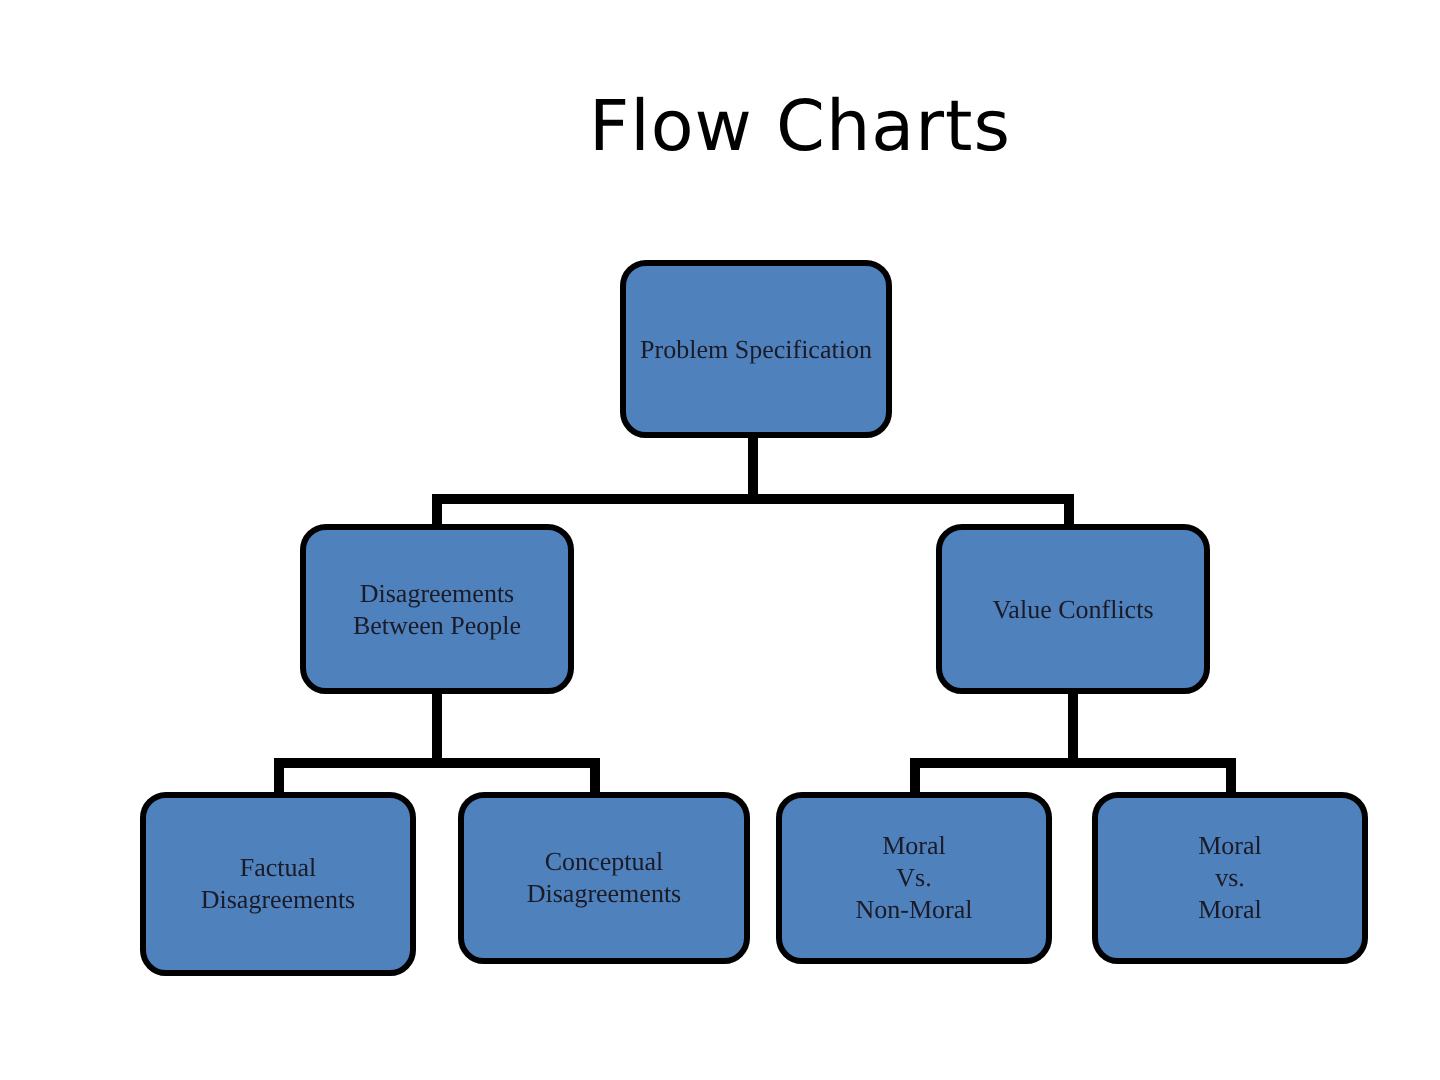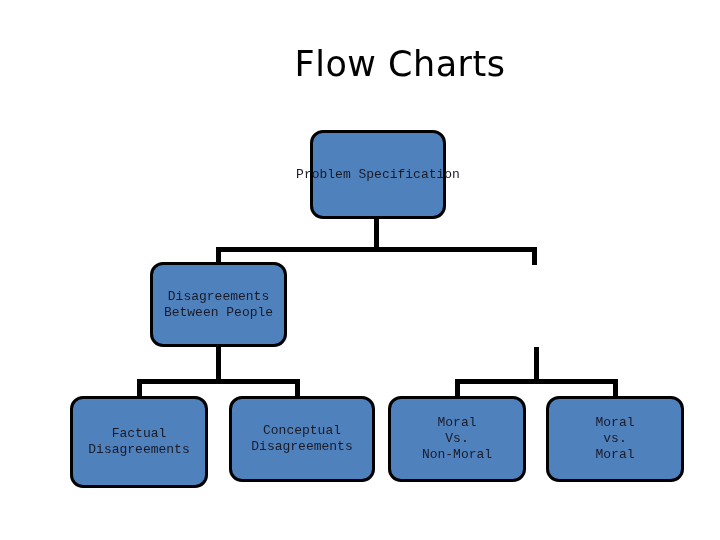--- a/index.html
+++ b/index.html
@@ -37,21 +37,21 @@
     position: absolute;
     box-sizing: border-box;
     background: #4F81BD;
     border: 3px solid #000000;
     border-radius: 13px;
     display: flex;
     align-items: center;
     justify-content: center;
   }
   .node-label {
-    font-family: Liberation Mono, monospace;
+    font-family: Liberation Serif, serif;
     font-size: 13px;
     line-height: 16px;
     color: #1b1b28;
     text-align: center;
     white-space: pre;
     overflow: visible;
   }
   
   .overflow-label {
     position: absolute;
@@ -79,20 +79,23 @@
 
   <div class="connector" style="left:216px; top:247px; width:321px; height:5px;"></div>
 
   <div class="connector" style="left:216px; top:247px; width:5px; height:18px;"></div>
   <div class="connector" style="left:532px; top:247px; width:5px; height:18px;"></div>
 
   <div class="node" style="left:150px; top:262px; width:137px; height:85px;">
     <span class="node-label"><span>Disagreements</span><br><span>Between People</span></span>
   </div>
 
+  <div class="node" style="left:468px; top:262px; width:137px; height:85px;">
+    <span class="node-label">Value Conflicts</span>
+  </div>
 
   <div class="connector" style="left:216px; top:347px; width:5px; height:34px;"></div>
   <div class="connector" style="left:137px; top:379px; width:163px; height:5px;"></div>
   <div class="connector" style="left:137px; top:379px; width:5px; height:18px;"></div>
   <div class="connector" style="left:295px; top:379px; width:5px; height:18px;"></div>
 
   <div class="connector" style="left:534px; top:347px; width:5px; height:34px;"></div>
   <div class="connector" style="left:455px; top:379px; width:163px; height:5px;"></div>
   <div class="connector" style="left:455px; top:379px; width:5px; height:18px;"></div>
   <div class="connector" style="left:613px; top:379px; width:5px; height:18px;"></div>

